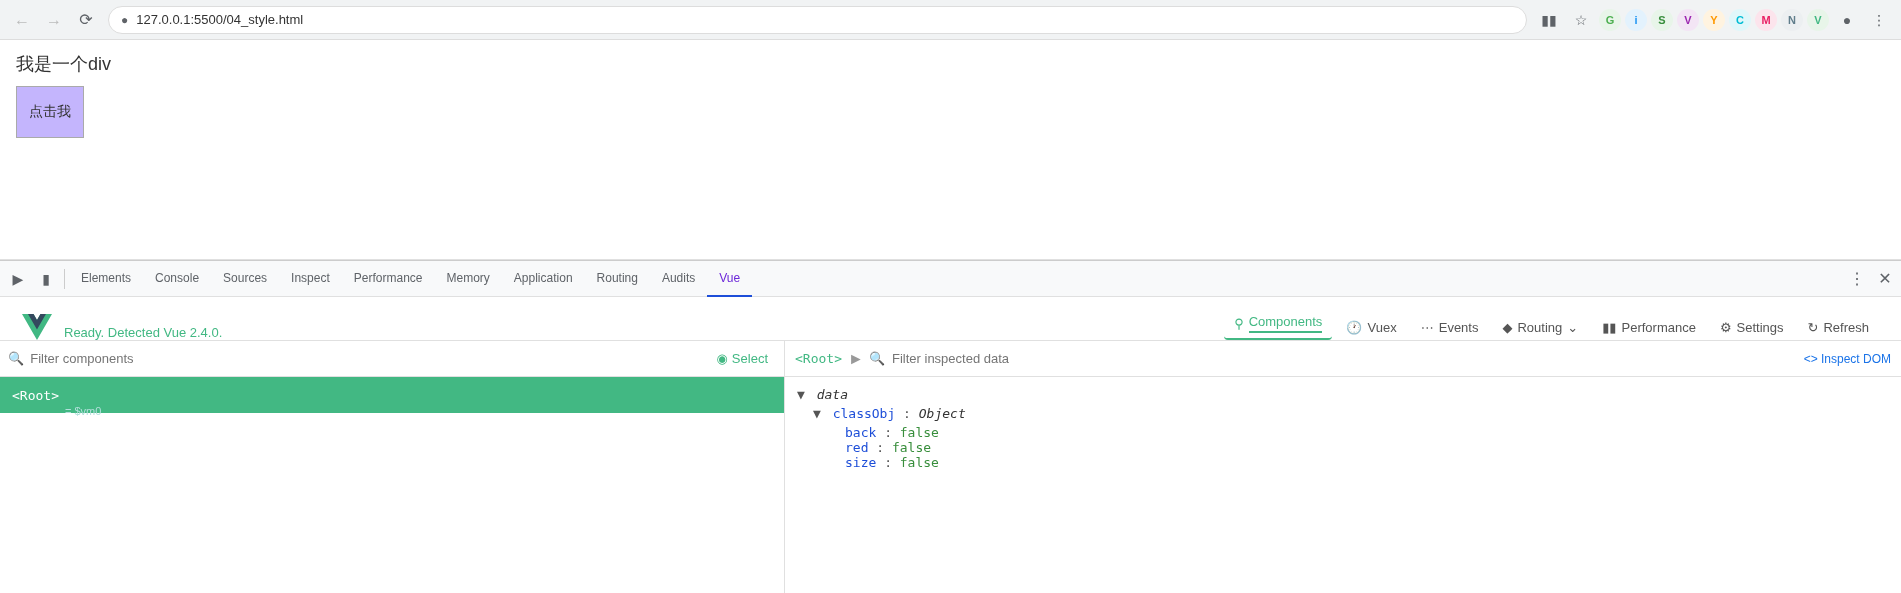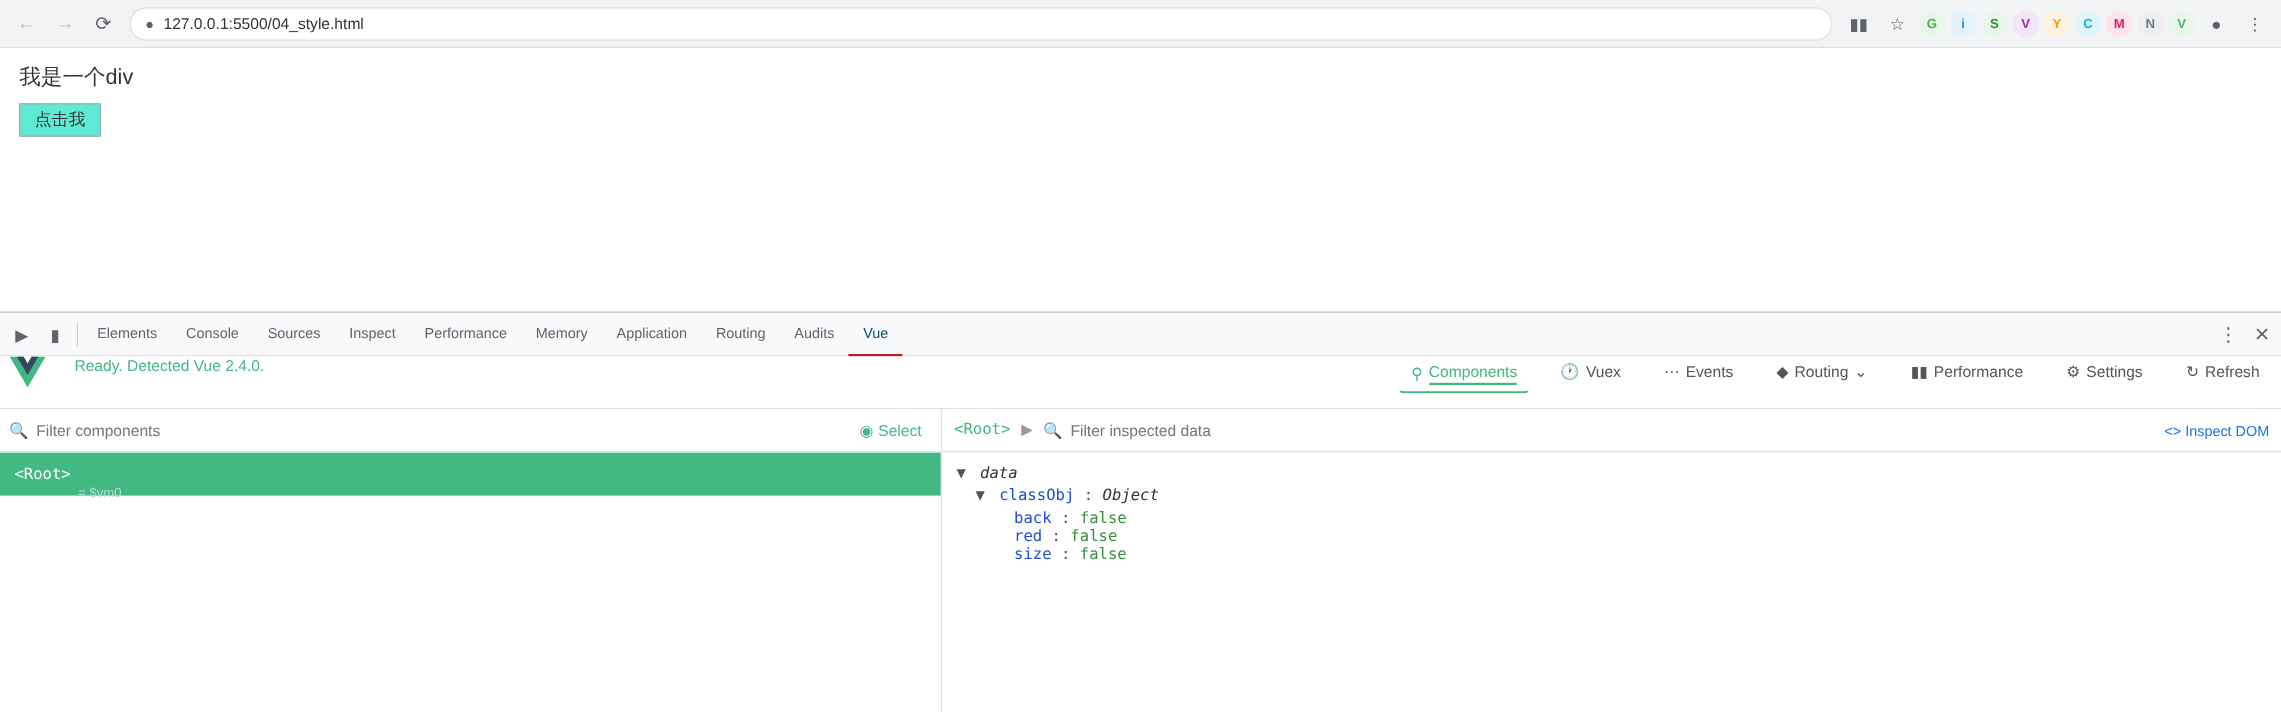--- a/index.html
+++ b/index.html
@@ -45,21 +45,21 @@
 
     
     .page-content {
       padding: 12px 16px;
       height: 220px;
       background: #fff;
       border-bottom: 1px solid #e0e0e0;
     }
     .page-heading { font-size: 18px; color: #333; margin-bottom: 10px; }
     .page-button {
-      padding: 4px 12px; border: 1px solid #aaa; background: #5eead4;
+      padding: 16px 12px; border: 1px solid #aaa; background: #c4b5fd;
       cursor: pointer; font-size: 14px; color: #333;
     }
 
     
     .devtools {
       background: #fff;
       border-top: 1px solid #ccc;
       height: 353px;
       display: flex;
       flex-direction: column;
@@ -81,42 +81,42 @@
       color: #5f6368; font-size: 14px; border-radius: 4px;
     }
     .devtools-separator { width: 1px; height: 20px; background: #ccc; margin: 0 4px; }
     .devtools-tab {
       padding: 0 12px; height: 36px; border: none; background: transparent;
       cursor: pointer; font-size: 12px; color: #5f6368;
       display: flex; align-items: center; border-bottom: 2px solid transparent;
       white-space: nowrap;
     }
     .devtools-tab.vue-active {
-      color: #0c4a6e; border-bottom: 2px solid #b91c1c;
+      color: #6d28d9; border-bottom: 2px solid #1d4ed8;
     }
     .devtools-tabs-right {
       margin-left: auto; display: flex; align-items: center; gap: 4px;
     }
     .devtools-more-btn {
       width: 24px; height: 24px; border: none; background: transparent;
       cursor: pointer; font-size: 16px; color: #5f6368; border-radius: 4px;
     }
     .devtools-close-btn {
       width: 24px; height: 24px; border: none; background: transparent;
       cursor: pointer; font-size: 16px; color: #5f6368; border-radius: 4px;
     }
 
     
     .vue-toolbar {
       display: flex;
-      align-items: flex-start;
+      align-items: flex-end;
       height: 44px;
       border-bottom: 1px solid #e0e0e0;
-      padding: 0 8px;
-      gap: 16px;
+      padding: 0 22px;
+      gap: 4px;
       background: #fff;
     }
     .vue-ready-text { color: #42b883; font-size: 13px; }
     .vue-toolbar-spacer { flex: 1; }
     .vue-tool-btn {
       display: flex; align-items: center; gap: 5px;
       padding: 5px 10px; border: none; background: transparent;
       cursor: pointer; font-size: 13px; color: #555; border-radius: 4px;
       white-space: nowrap;
     }

